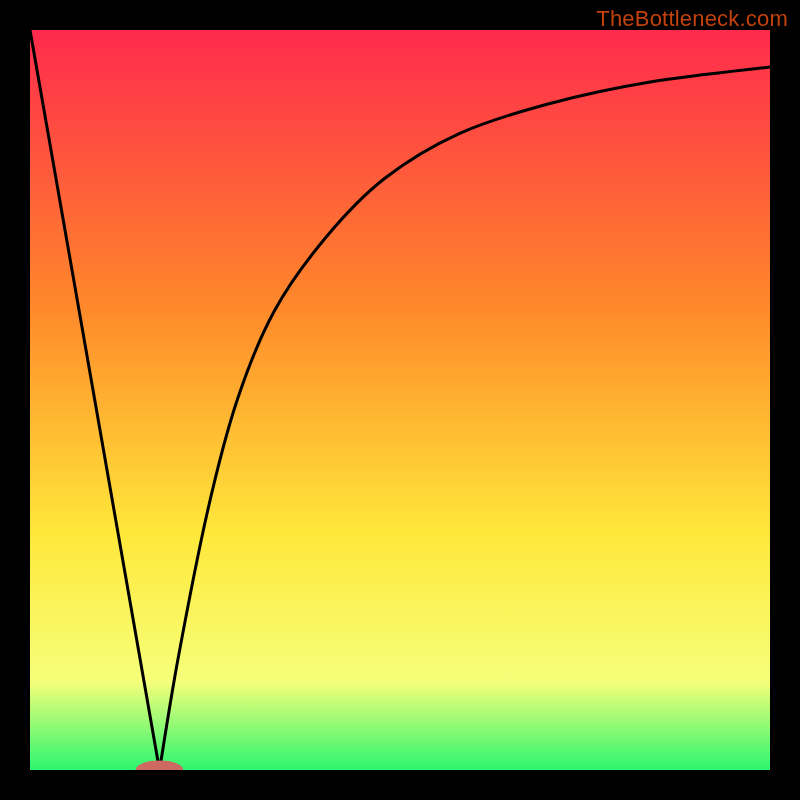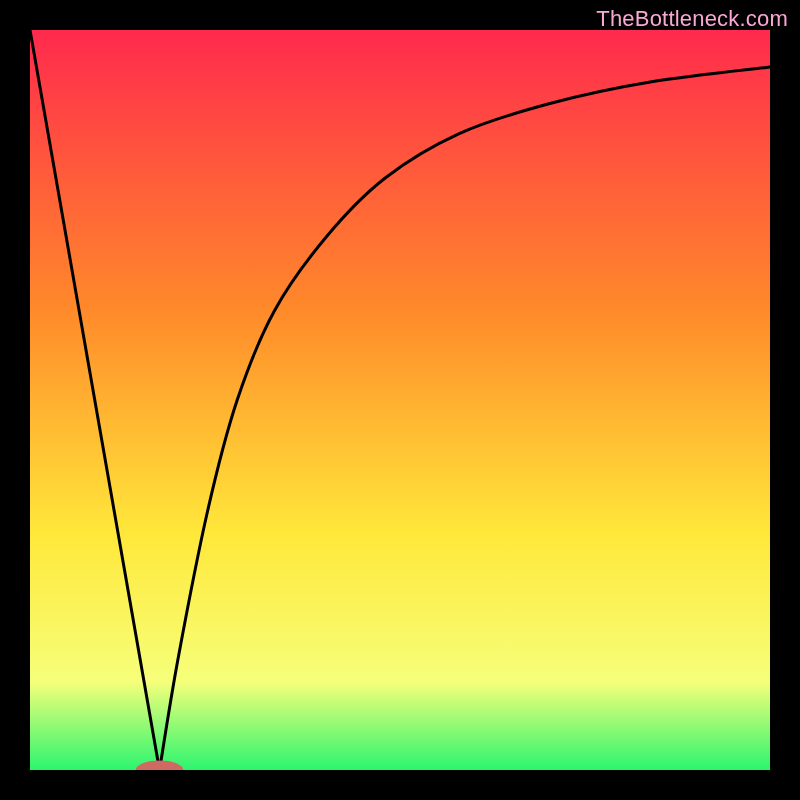--- a/index.html
+++ b/index.html
@@ -1,19 +1,19 @@
 <!DOCTYPE html>
 <html><head>
 <meta charset="utf-8">
 <style>
 html,body{margin:0;padding:0;width:800px;height:800px;overflow:hidden;font-family:Arial,Helvetica,sans-serif}
 .frame{position:relative;width:800px;height:800px;background:#000}
 .plot{position:absolute;left:30px;top:30px;width:740px;height:740px}
 .plot svg{display:block}
-.watermark{position:absolute;top:6px;right:12px;color:#f9a8d4;font-size:22px;font-weight:400;letter-spacing:.2px}
+.watermark{position:absolute;top:6px;right:12px;color:#c2410c;font-size:22px;font-weight:400;letter-spacing:.2px}
 </style>
 </head>
 <body>
 
 <div class="frame">
   <div class="watermark">TheBottleneck.com</div>
 
   <div class="plot">
     <svg id="svg" viewBox="0 0 100 100" preserveAspectRatio="none" width="740" height="740">
       <defs>

